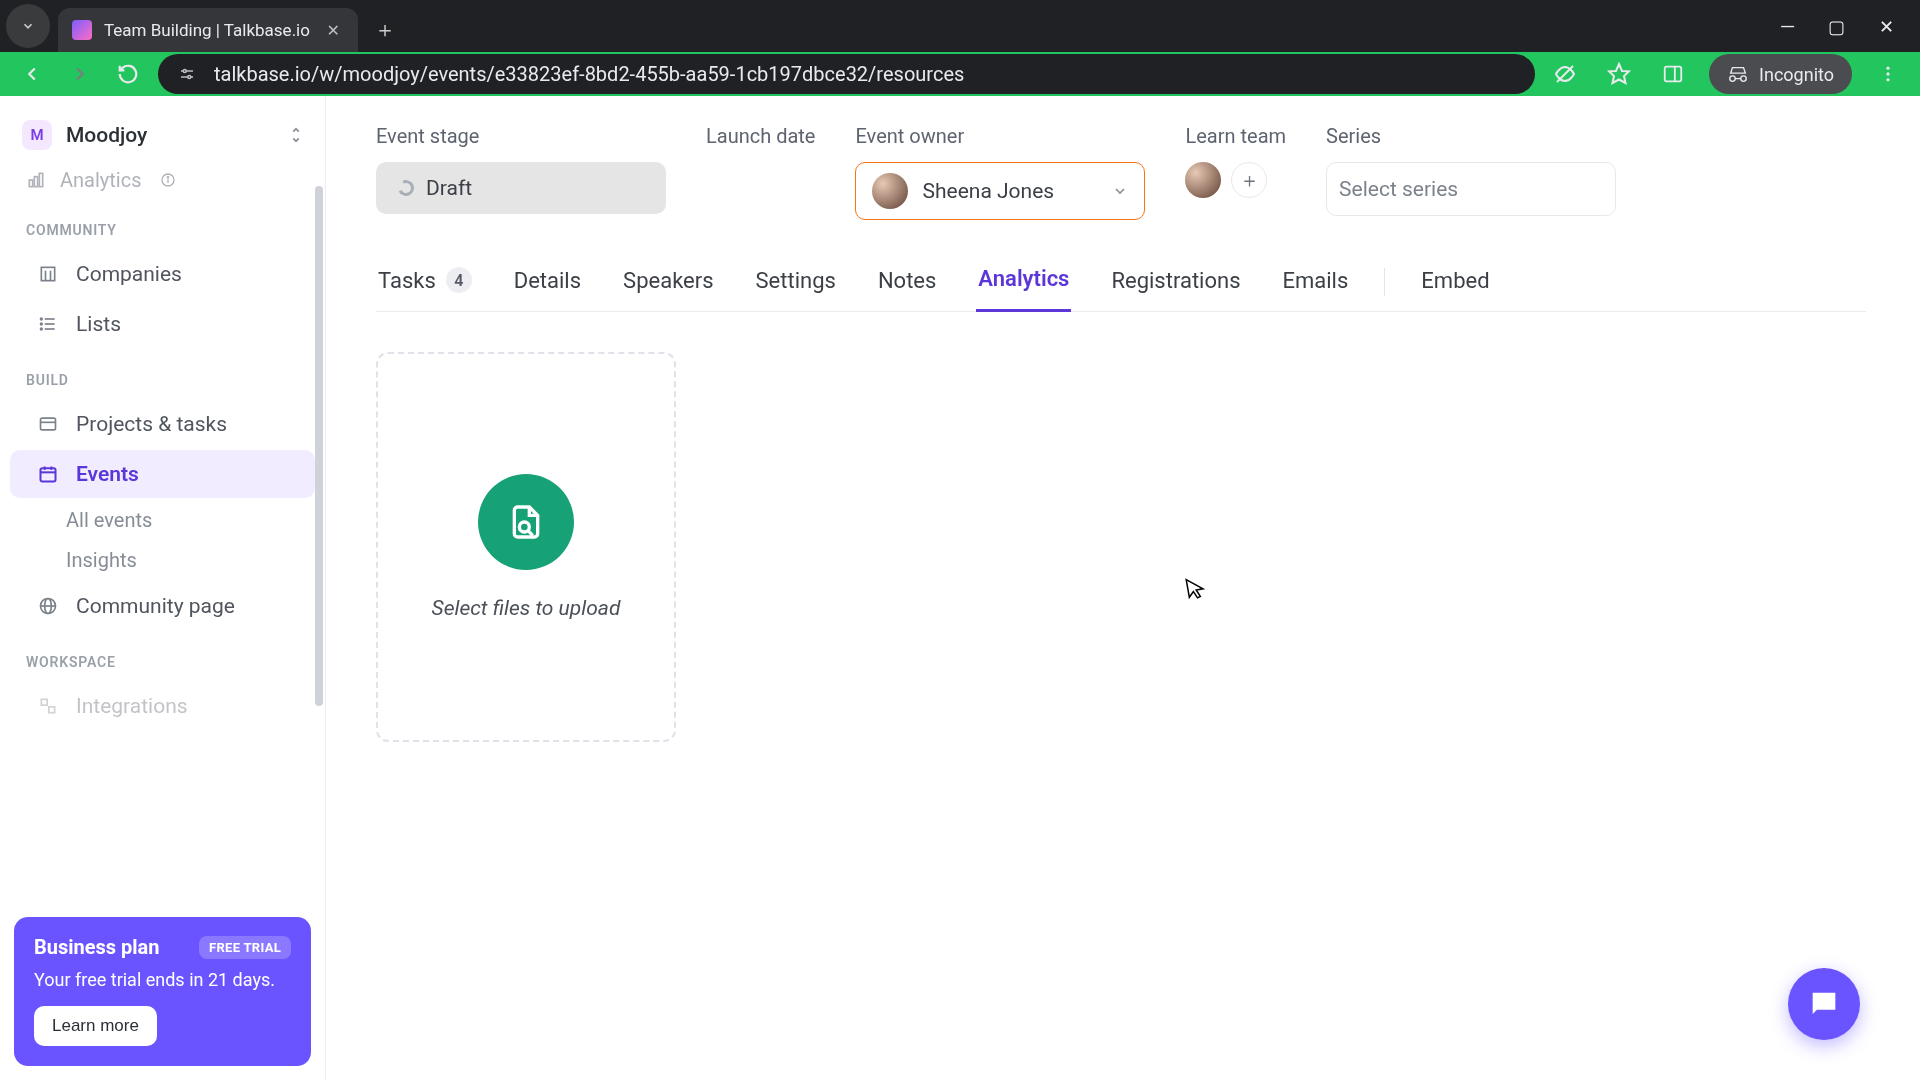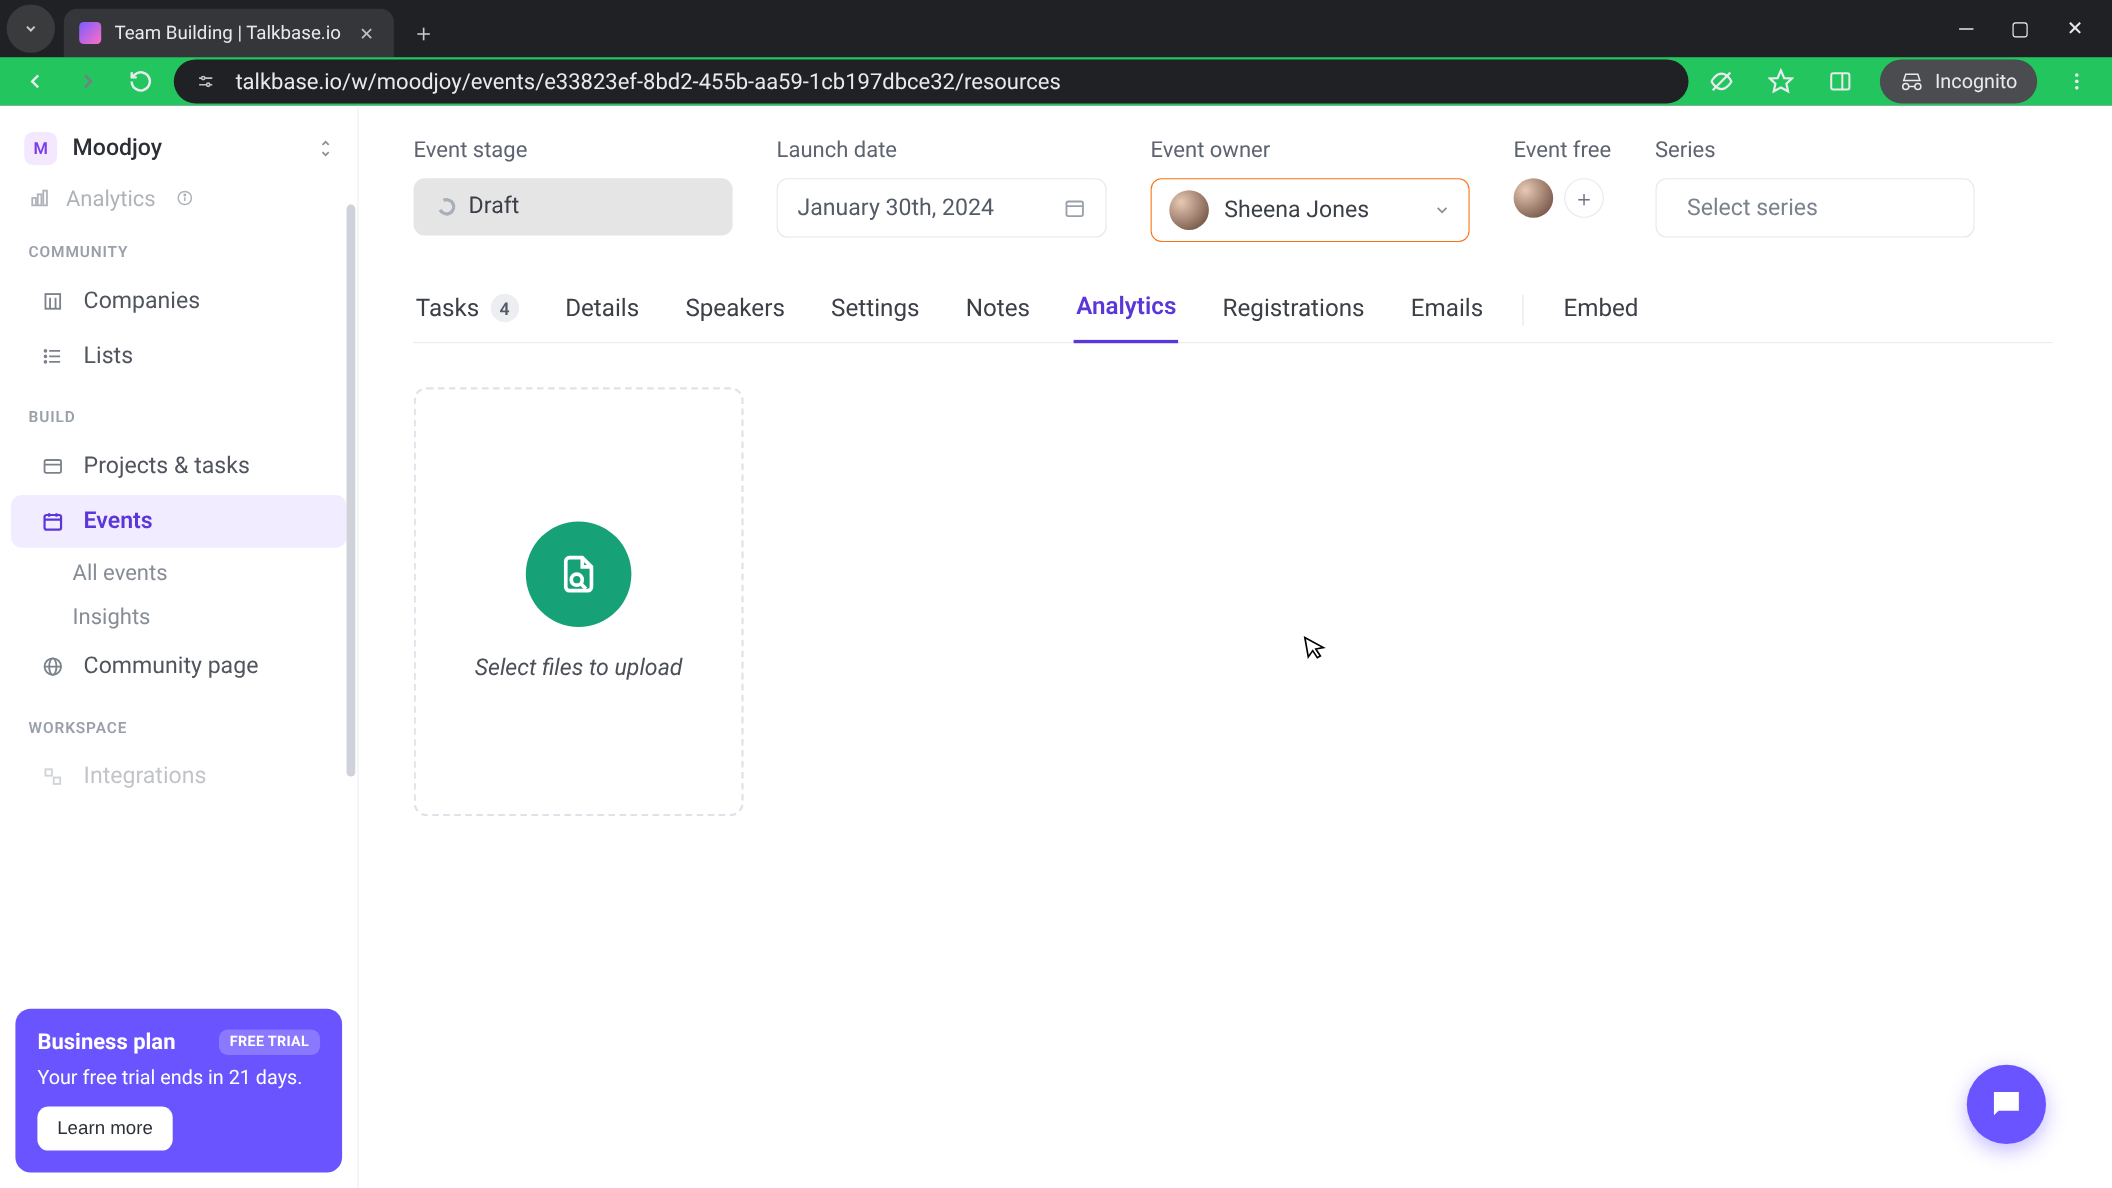--- a/index.html
+++ b/index.html
@@ -50,21 +50,21 @@
   .meta-col { display:flex; flex-direction:column; gap:14px; }
   .meta-label { font-size:20px; color:#5d6470; }
   .stage-pill { display:flex; align-items:center; gap:12px; background:#e5e5e5; border-radius:10px; padding:14px 22px; width:290px; color:#3b3f46; font-size:21px; }
   .stage-dot { width:16px; height:16px; border:3px solid #a9afb9; border-radius:50%; border-left-color:transparent; transform:rotate(20deg); }
   .date-field { display:flex; align-items:center; justify-content:space-between; border:1px solid #e6e8ec; border-radius:10px; padding:14px 18px; width:300px; color:#555b66; font-size:21px; }
   .owner-field { display:flex; align-items:center; gap:14px; border:1px solid #f97316; border-radius:10px; padding:10px 16px; width:290px; color:#3b3f46; font-size:21px; }
   .avatar { width:36px; height:36px; border-radius:50%; background:radial-gradient(circle at 30% 30%, #e7c9b5, #5e3d2f); }
   .owner-chev { margin-left:auto; color:#8a8f98; }
   .team-row { display:flex; align-items:center; gap:10px; }
   .add-chip { width:36px; height:36px; border:1px solid #e6e8ec; border-radius:50%; display:flex; align-items:center; justify-content:center; color:#6e7480; font-size:20px; cursor:pointer; }
-  .series-field { border:1px solid #e6e8ec; border-radius:10px; padding:14px 28px; color:#7c828c; font-size:21px; width:290px; }
+  .series-field { border:1px solid #e6e8ec; border-radius:10px; padding:14px 12px; color:#7c828c; font-size:21px; width:290px; }
   .tabs { display:flex; gap:38px; border-bottom:1px solid #e9ebef; margin-top:46px; align-items:flex-end; }
   .tab-item { padding:0 2px 18px; font-size:22px; color:#3b3f46; cursor:pointer; display:flex; align-items:center; gap:10px; }
   .tab-item .count { background:#eceef1; color:#555b66; border-radius:50%; width:26px; height:26px; display:flex; align-items:center; justify-content:center; font-size:16px; font-weight:600; }
   .tab-item.active { color:#5b37d9; border-bottom:3px solid #5b37d9; font-weight:600; margin-bottom:-1px; }
   .tab-divider { width:1px; height:28px; background:#e2e4e9; align-self:center; margin:0 -4px 14px; }
   .content { padding-top:40px;font-style:italic; }
   .upload-box { width:300px; height:390px; border:2px dashed #dfe2e8; border-radius:12px; display:flex; flex-direction:column; align-items:center; justify-content:center; gap:26px; cursor:pointer; }
   .upload-circle { width:96px; height:96px; border-radius:50%; background:#17a177; display:flex; align-items:center; justify-content:center; }
   .upload-label { font-size:21px; color:#4a4f58; }
   .cursor { position:absolute; left:860px; top:480px; font-size:22px; color:#222; transform:rotate(-10deg); }
@@ -277,44 +277,35 @@
       <div class="meta-row">
         <div class="meta-col">
           <div class="meta-label">Event stage</div>
           <div class="stage-pill">
             <span class="stage-dot"></span>
             <span>Draft</span>
           </div>
         </div>
         <div class="meta-col">
           <div class="meta-label">Launch date</div>
-          <div class="date-field">
-            <span>January 30th, 2024</span>
-            <span style="color:#9aa0aa;">
-              <svg width="20" height="20" viewBox="0 0 24 24" fill="none" stroke="currentColor" stroke-width="2">
-                  <rect x="3" y="5" width="18" height="16" rx="2"></rect>
-                  <line x1="3" y1="10" x2="21" y2="10"></line>
-                </svg>
-            </span>
-          </div>
         </div>
         <div class="meta-col">
           <div class="meta-label">Event owner</div>
           <div class="owner-field">
             <span class="avatar"></span>
             <span>Sheena Jones</span>
             <span class="owner-chev">
               <svg width="16" height="16" viewBox="0 0 24 24" fill="none" stroke="currentColor" stroke-width="2.5">
                   <polyline points="6 9 12 15 18 9"></polyline>
                 </svg>
             </span>
           </div>
         </div>
         <div class="meta-col">
-          <div class="meta-label">Event free</div>
+          <div class="meta-label">Learn team</div>
           <div class="team-row">
             <span class="avatar"></span>
             <span class="add-chip">＋</span>
           </div>
         </div>
         <div class="meta-col">
           <div class="meta-label">Series</div>
           <div class="series-field">
             <span>Select series</span>
           </div>

